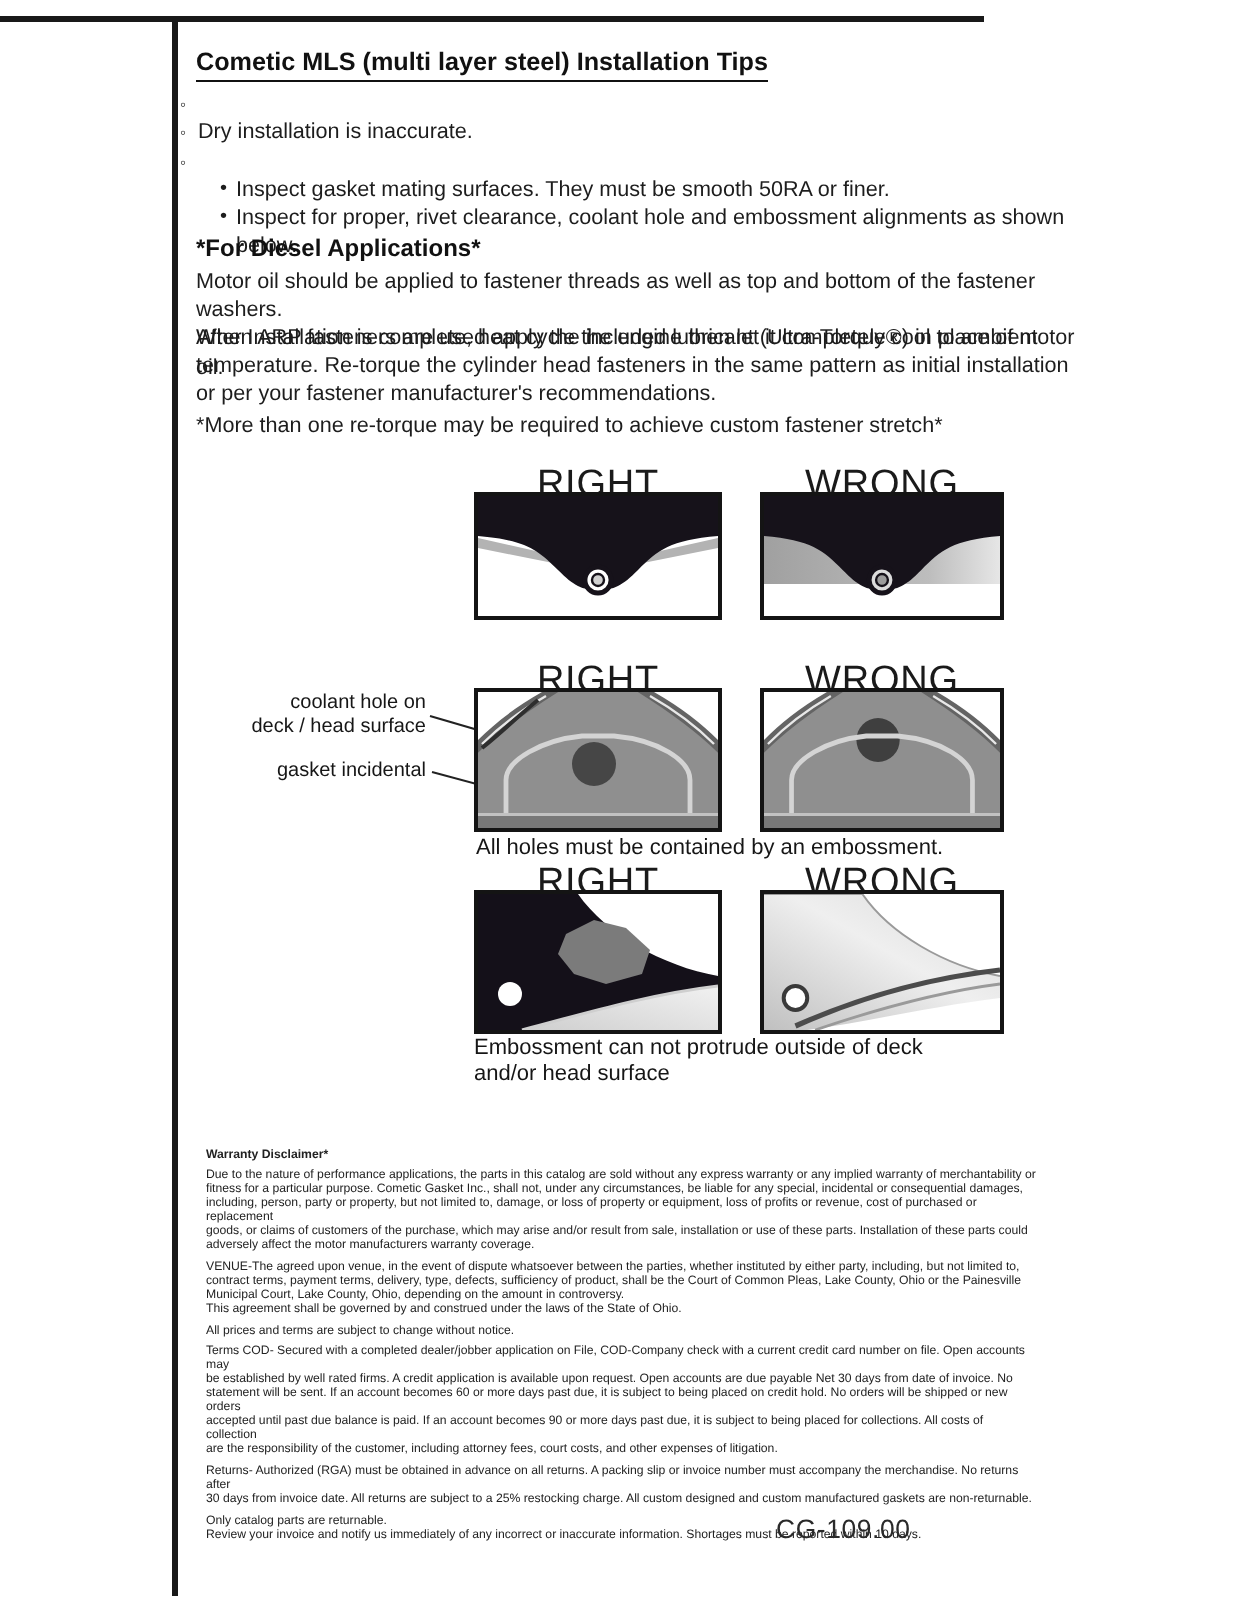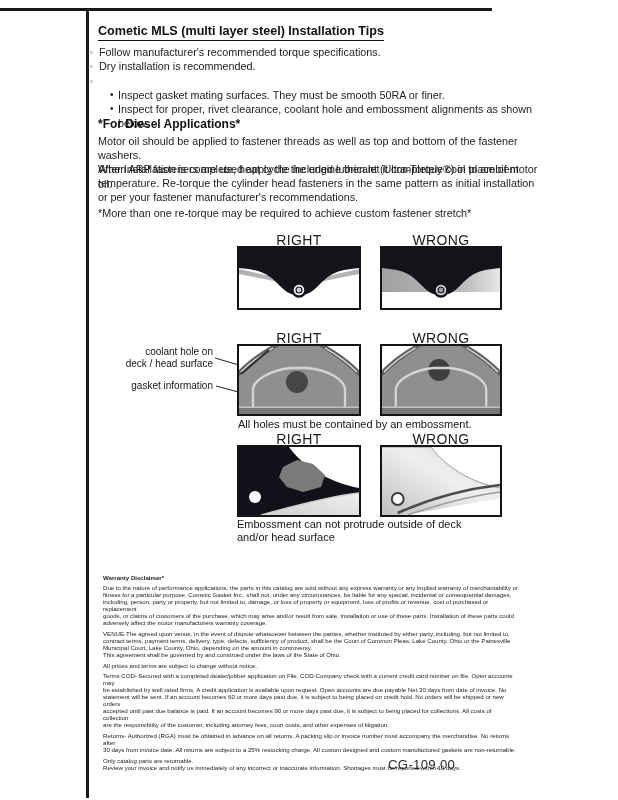--- a/index.html
+++ b/index.html
@@ -14,21 +14,21 @@
          border-bottom:1.6px solid #111;padding-bottom:2px;white-space:nowrap;}
   .tips{left:90px;top:45px;font-size:10.8px;line-height:14.3px;}
   .tip-row{display:flex;}
   .tip-row .marker{width:9px;flex:0 0 9px;font-size:8.5px;line-height:14.3px;}
   .tip-row.sub{margin-left:20px;}
   .tip-row.sub .marker{font-size:10px;width:8px;flex:0 0 8px;}
   .h2{left:98px;top:117px;font-size:12px;font-weight:bold;color:#111;}
   .para{left:98px;width:440px;font-size:10.8px;line-height:14.2px;white-space:pre-line;}
   .para1{top:134px;} .para2{top:162px;} .para3{top:206px;}
   
-  .dlabel{width:124px;text-align:center;font-size:14px;letter-spacing:.4px;color:#1a1a1a;}
+  .dlabel{width:124px;text-align:center;font-size:19px;letter-spacing:.4px;color:#1a1a1a;}
   .box{border:2px solid #141414;box-sizing:border-box;background:#fff;}
   .box svg{display:block;width:100%;height:100%;}
   .caption{font-size:11px;color:#161616;white-space:pre-line;line-height:12.5px;}
   .side-label{font-size:10px;line-height:11.5px;text-align:right;color:#161616;white-space:pre-line;}
   
   .legal{left:103px;top:574px;width:415px;font-size:6.1px;line-height:7.05px;color:#222;}
   .legal .lhead{font-weight:bold;margin-bottom:3px;}
   .legal p{margin:0 0 3.5px 0;white-space:pre-line;}
   .pagecode{left:388px;top:757px;font-size:13.2px;color:#2a2a2a;letter-spacing:.3px;}
 </style>
@@ -38,25 +38,24 @@
 <div class="page">
 
   <div class="abs border-top"></div>
   <div class="abs border-left"></div>
 
   <div class="abs title">Cometic MLS (multi layer steel) Installation Tips</div>
 
   <div class="abs tips">
     <div class="tip-row">
       <span class="marker">◦</span>
-      <span>Follow manufacturer's recommended torque specifications.</span>
     </div>
     <div class="tip-row">
       <span class="marker">◦</span>
-      <span>Dry installation is recommended.</span>
+      <span>Dry installation is inaccurate.</span>
     </div>
     <div class="tip-row">
       <span class="marker">◦</span>
     </div>
     <div class="tip-row sub">
       <span class="marker">•</span>
       <span>Inspect gasket mating surfaces.  They must be smooth 50RA or finer.</span>
     </div>
     <div class="tip-row sub">
       <span class="marker">•</span>
@@ -98,21 +97,21 @@
       <circle cx="60" cy="42" r="6.5" fill="#dcdcdc" stroke="#16121a" stroke-width="2.4"></circle>
       <circle cx="60" cy="42" r="3" fill="#9c9c9c" stroke="#16121a" stroke-width="1.2"></circle>
     </svg>
   </div>
 
   <div class="abs dlabel" style="left:237px;top:330px;">RIGHT</div>
   <div class="abs dlabel" style="left:380px;top:330px;width:122px;">WRONG</div>
 
   <div class="abs side-label" style="left:108px;top:346px;width:105px;">coolant hole on
 deck / head surface</div>
-  <div class="abs side-label" style="left:96px;top:380px;width:117px;">gasket information</div>
+  <div class="abs side-label" style="left:96px;top:380px;width:117px;">gasket incidental</div>
   <div class="abs" style="left:213px;top:350px;width:92px;height:52px;">
     <svg viewBox="0 0 92 52" width="92" height="52">
       <line x1="2" y1="8" x2="84" y2="32" stroke="#222" stroke-width="1"></line>
       <line x1="3" y1="36" x2="44" y2="47" stroke="#222" stroke-width="1"></line>
     </svg>
   </div>
 
   <div class="abs box" style="left:237px;top:344px;width:124px;height:72px;">
     <svg viewBox="0 0 120 68" preserveAspectRatio="none">
       <rect x="0" y="0" width="120" height="68" fill="#8f8f8f"></rect>

